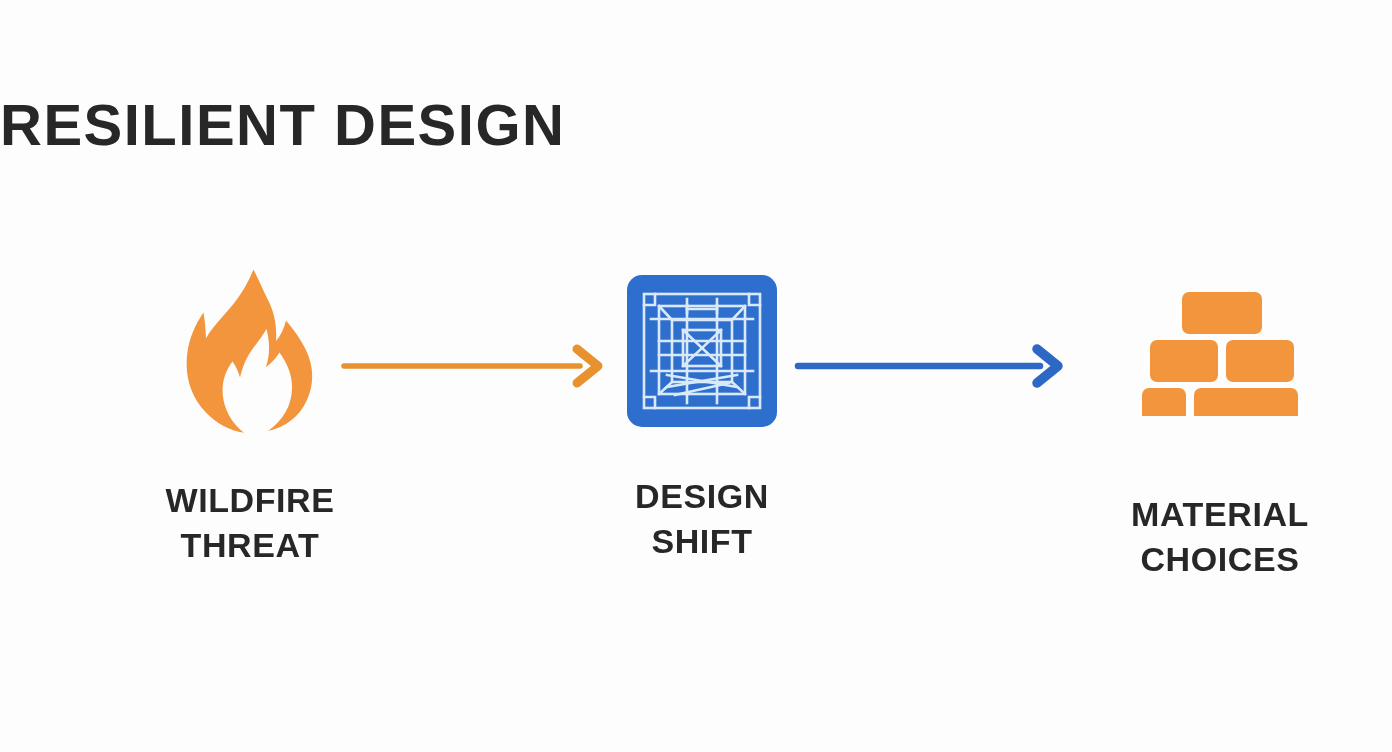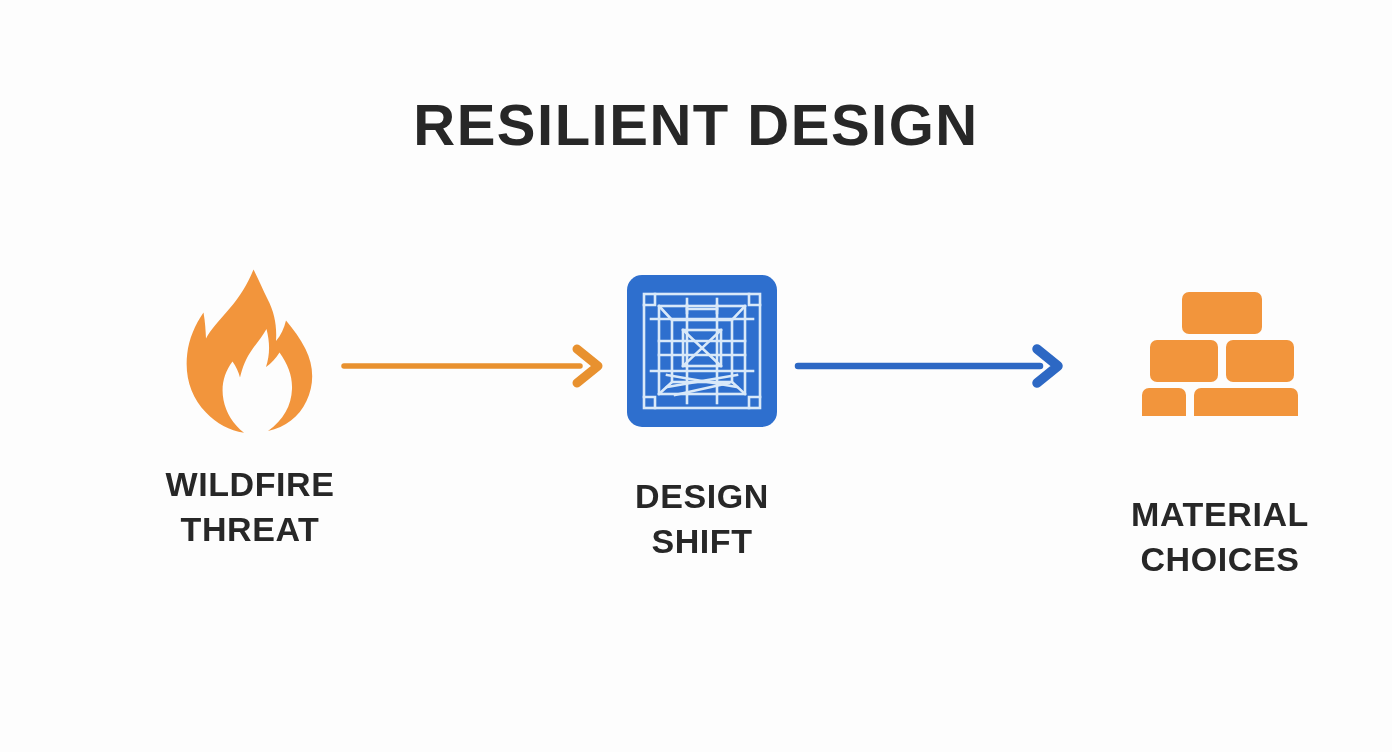--- a/index.html
+++ b/index.html
@@ -22,21 +22,20 @@
     height: 752px;
     background: #fdfdfd;
   }
 
   
   #page-title {
     position: absolute;
     left: 0;
     top: 96px;
     width: 1392px;
-    text-align: center;
     font-size: 58px;
     font-weight: 700;
     letter-spacing: 1.5px;
     color: #272727;
     line-height: 1;
     white-space: pre;
   }
 
   
   #flow {
@@ -52,21 +51,21 @@
     top: 262px;
     width: 300px;
   }
   .stage-icon {
     height: 178px;
     display: flex;
     align-items: center;
     justify-content: center;
   }
   .stage-label {
-    margin-top: 22px;
+    margin-top: 38px;
     text-align: center;
     font-size: 34px;
     font-weight: 700;
     letter-spacing: 0.6px;
     color: #272727;
     line-height: 1.33;
     white-space: pre-line;
   }
 
   #stage-wildfire   { left: 100px; }

